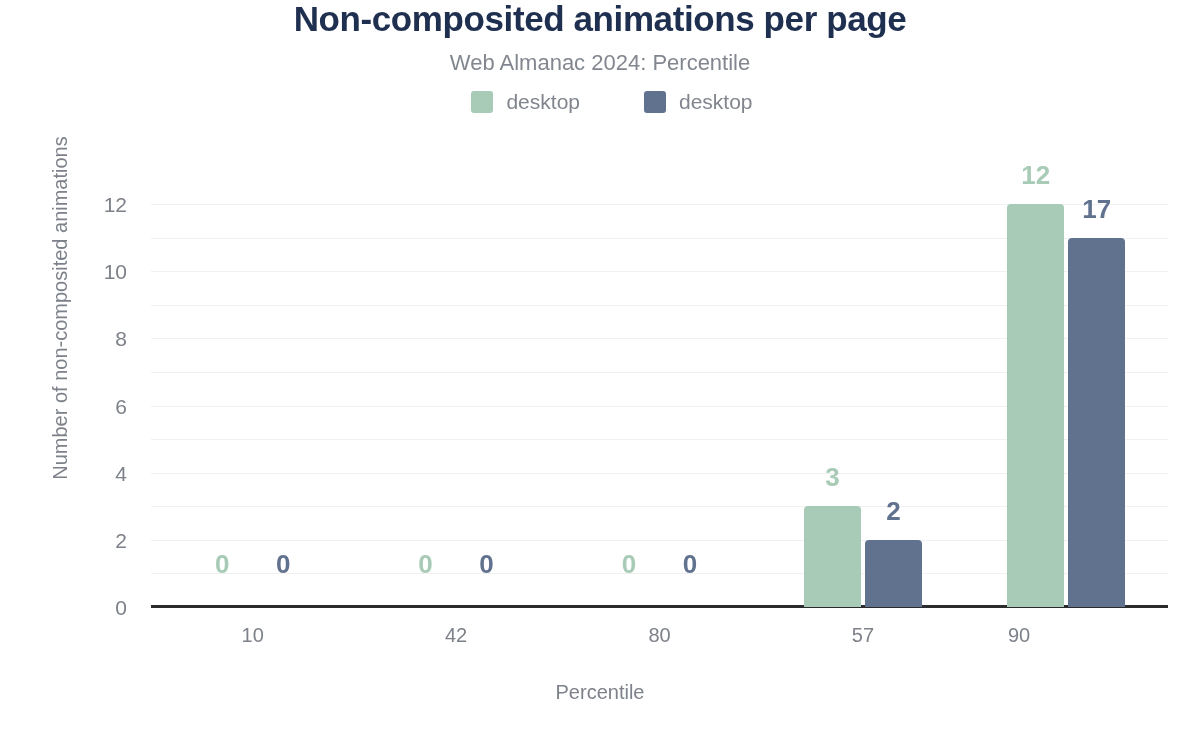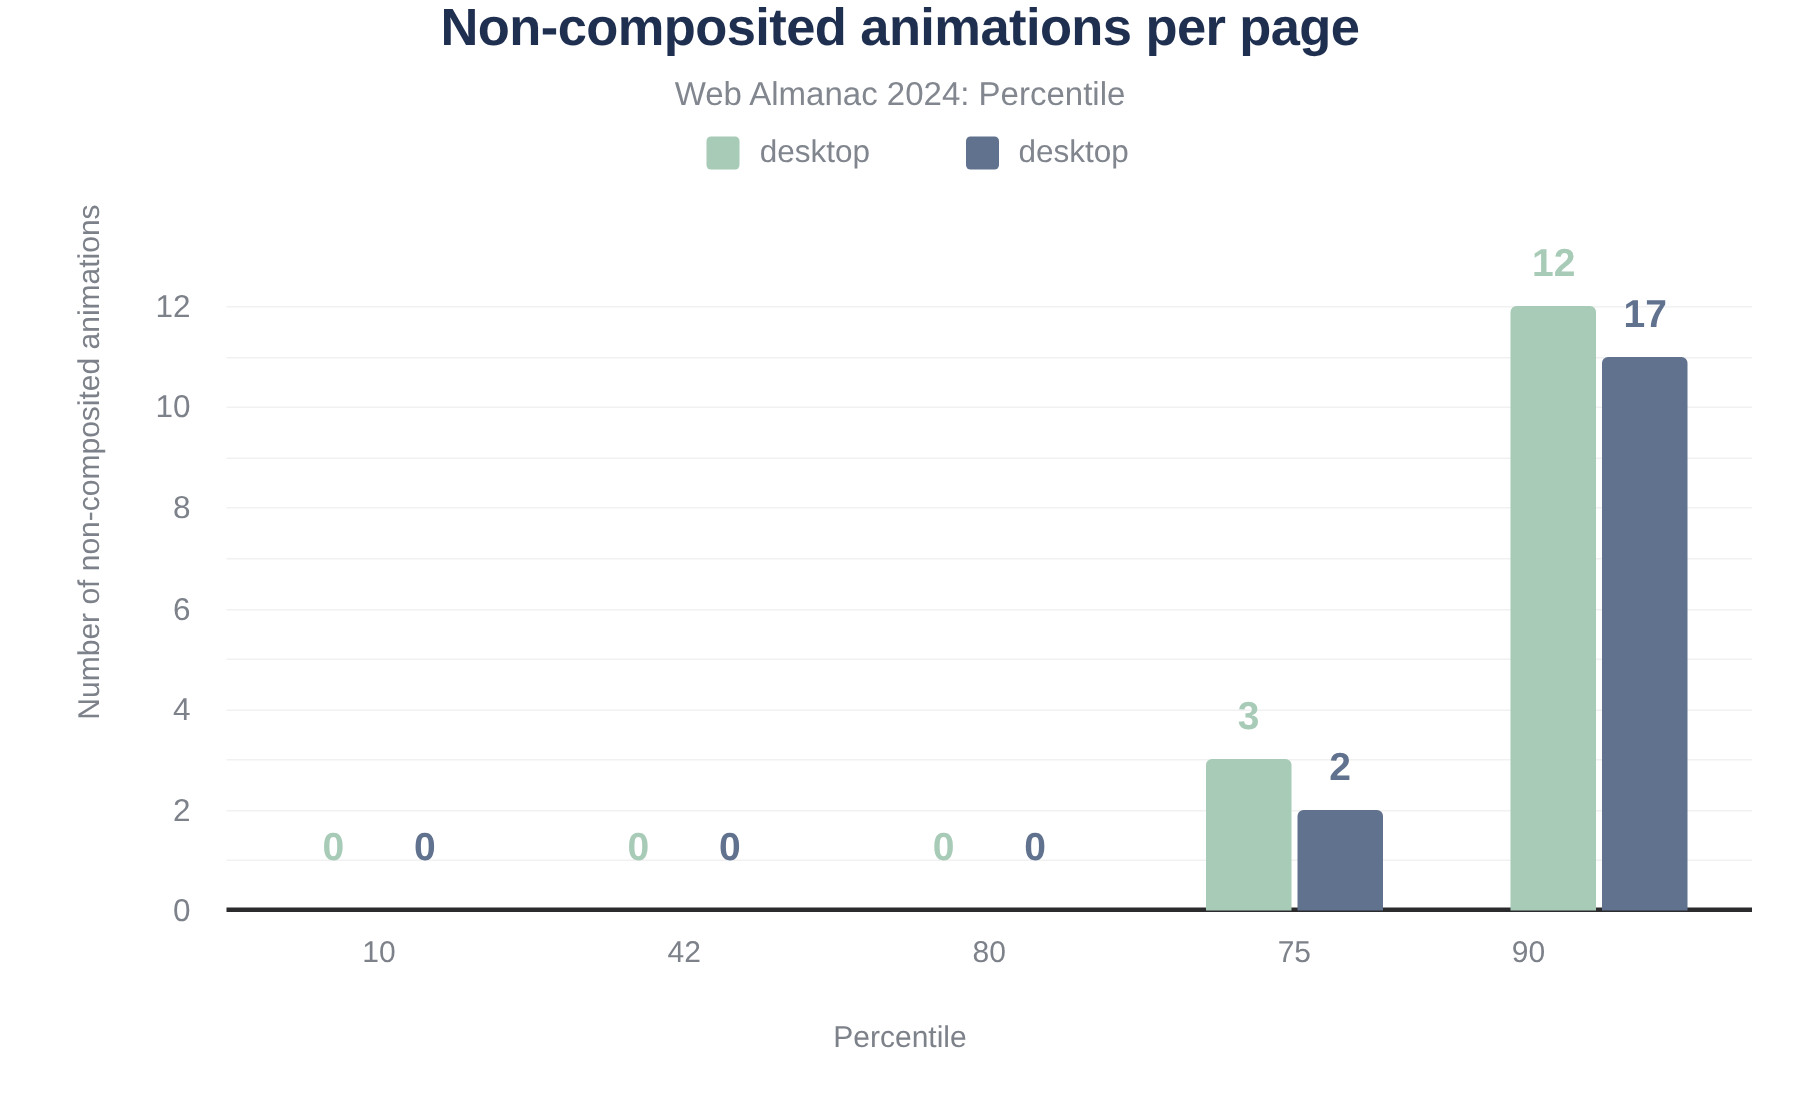--- a/index.html
+++ b/index.html
@@ -220,19 +220,19 @@
       <div class="bar" style="left: 856.3px; width: 57px; height: 403px; background: rgb(168, 203, 183);"></div>
       <div class="bar-value" style="left: 844.8px; top: -42px; color: rgb(168, 203, 183);">12</div>
       <div class="bar" style="left: 917.3px; width: 57px; height: 369.417px; background: rgb(97, 114, 143);"></div>
       <div class="bar-value" style="left: 905.8px; top: -8.41667px; color: rgb(97, 114, 143);">17</div>
     </div>
 
   <div id="xticks-layer">
       <div class="xtick" style="left: 192.7px; top: 625px;">10</div>
       <div class="xtick" style="left: 396.1px; top: 625px;">42</div>
       <div class="xtick" style="left: 599.5px; top: 625px;">80</div>
-      <div class="xtick" style="left: 802.9px; top: 625px;">75</div>
+      <div class="xtick" style="left: 802.9px; top: 625px;">57</div>
       <div class="xtick" style="left: 959px; top: 625px; text-align: center;">90</div>
     </div>
 
   <div class="y-axis-title">Number of non-composited animations</div>
   <div class="x-axis-title">Percentile</div>
 </div>
 
 </body></html>

